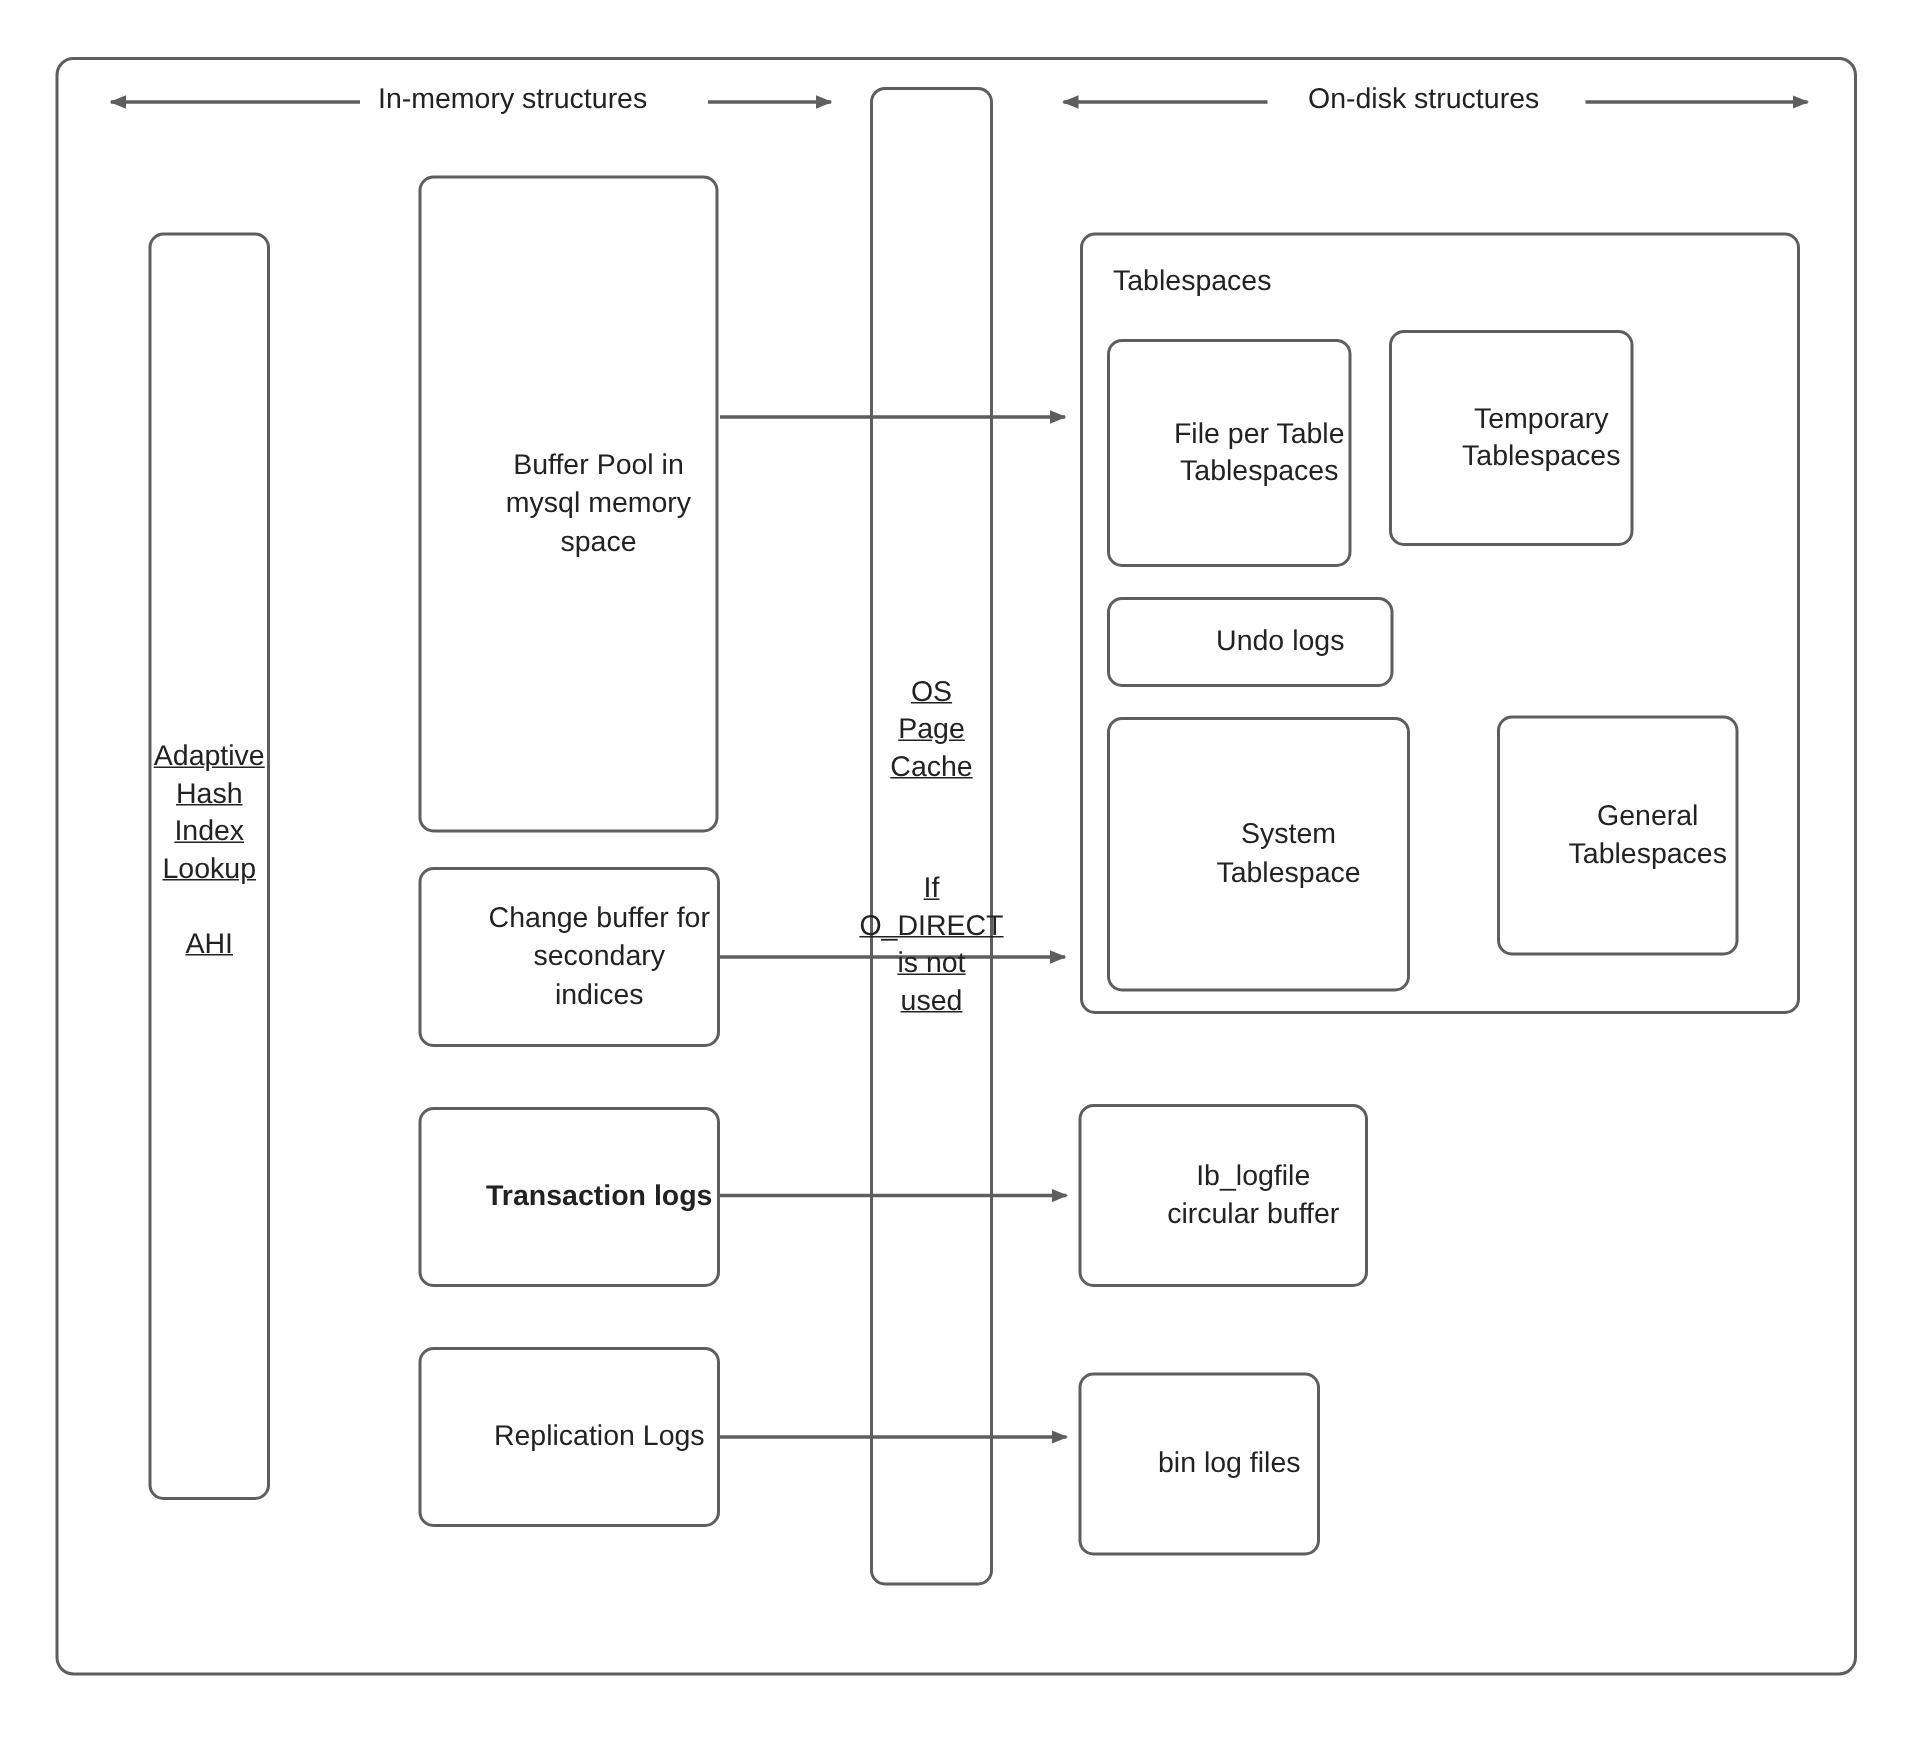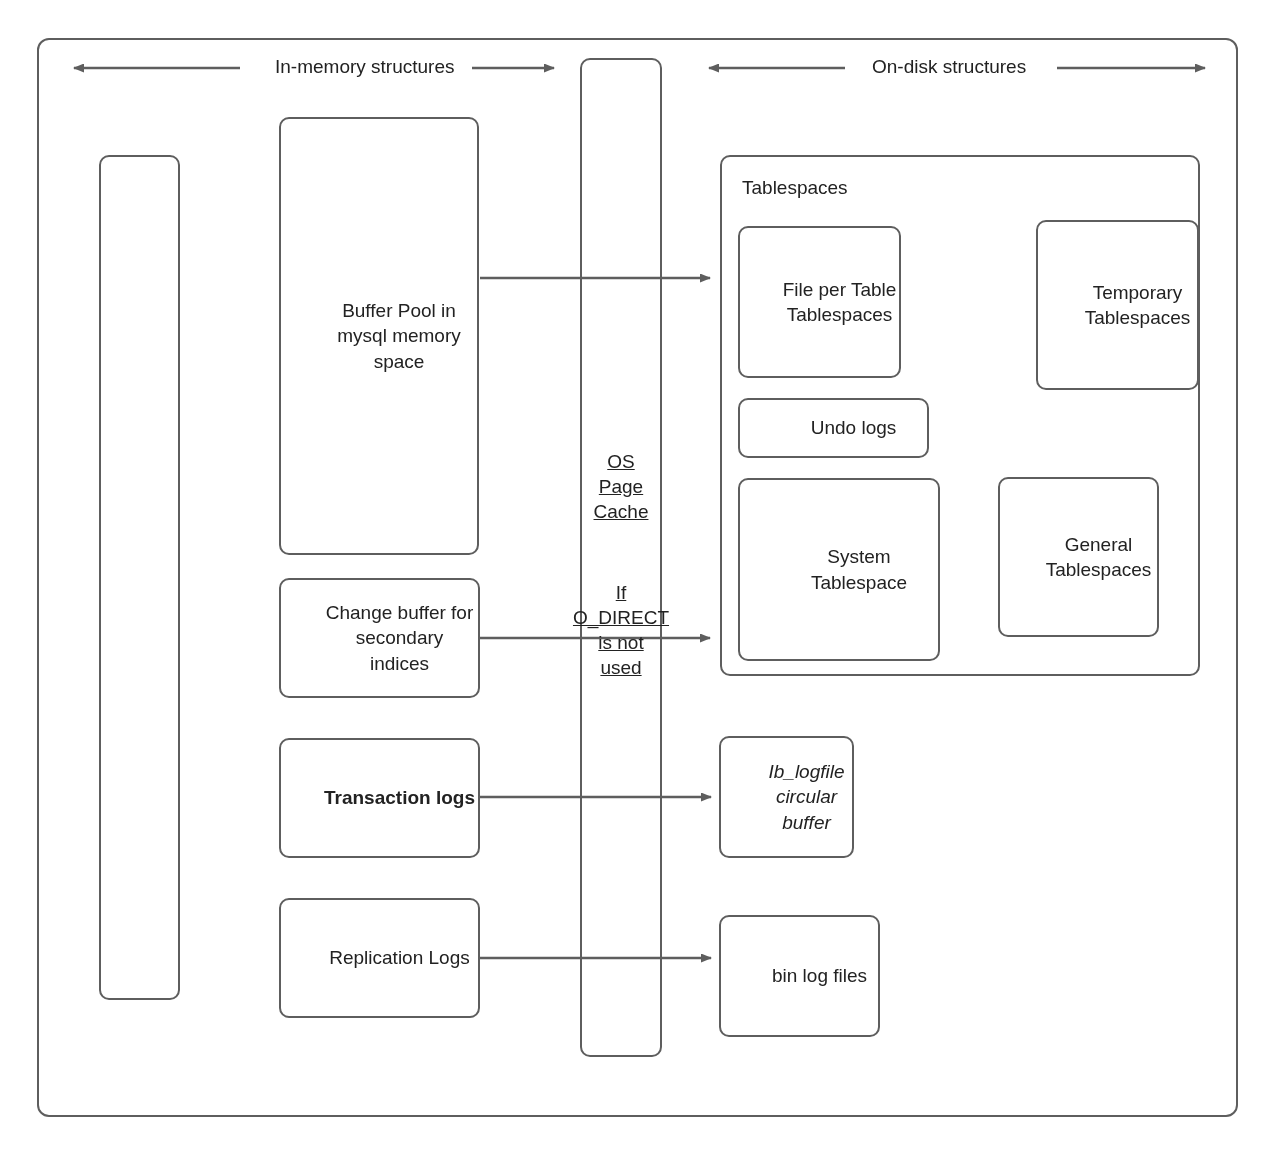--- a/index.html
+++ b/index.html
@@ -77,25 +77,31 @@
     overflow: visible;
   }
 </style>
 </head>
 <body>
 
 <div id="canvas">
 
   <div class="node frame" style="left:37px; top:38px; width:1201px; height:1079px;"></div>
 
-  <div class="hdr" style="left:252px; top:56px;margin-left:23px;">In-memory structures</div>
+  <div class="hdr" style="left:252px; top:56px;">In-memory structures</div>
 
   <div class="hdr" style="left:872px; top:56px;">On-disk structures</div>
 
   <div class="node" style="left:99px; top:155px; width:81px; height:845px;"></div>
+  <div class="overflow-text" style="left:79px; top:492px; width:121px;">Adaptive
+Hash
+Index
+Lookup
+
+AHI</div>
 
   <div class="node" style="left:279px; top:117px; width:200px; height:438px;">Buffer Pool in
 mysql memory
 space</div>
 
   <div class="node" style="left:279px; top:578px; width:201px; height:120px;">Change buffer for
 secondary
 indices</div>
 
   <div class="node" style="left:279px; top:738px; width:201px; height:120px;font-weight:bold;">Transaction logs</div>
@@ -109,31 +115,31 @@
   <div class="overflow-text" style="left:551px; top:580px; width:140px;">If
 O_DIRECT
 is not
 used</div>
 
   <div class="node group" style="left:720px; top:155px; width:480px; height:521px;">Tablespaces</div>
 
   <div class="node" style="left:738px; top:226px; width:163px; height:152px;">File per Table
 Tablespaces</div>
 
-  <div class="node" style="left:1036px; top:220px; width:163px; height:170px;">Temporary
+  <div class="node" style="left:926px; top:220px; width:163px; height:144px;">Temporary
 Tablespaces</div>
 
   <div class="node" style="left:738px; top:398px; width:191px; height:60px;">Undo logs</div>
 
   <div class="node" style="left:738px; top:478px; width:202px; height:183px;">System Tablespace</div>
 
   <div class="node" style="left:998px; top:477px; width:161px; height:160px;">General
 Tablespaces</div>
 
-  <div class="node" style="left:719px; top:736px; width:135px; height:122px;font-style:italic;">Ib_logfile
+  <div class="node" style="left:719px; top:736px; width:193px; height:122px;">Ib_logfile
 circular buffer</div>
 
   <div class="node" style="left:719px; top:877px; width:161px; height:122px;margin-top:38px;">bin log files</div>
 
   <svg class="links" viewBox="0 0 1280 1160">
     <defs>
       <marker id="arrowEnd" markerWidth="11" markerHeight="9" refX="10" refY="4.5" orient="auto" markerUnits="userSpaceOnUse">
         <path d="M0,0 L11,4.5 L0,9 z" fill="#5e5e5e"></path>
       </marker>
       <marker id="arrowStart" markerWidth="11" markerHeight="9" refX="1" refY="4.5" orient="auto-start-reverse" markerUnits="userSpaceOnUse">

